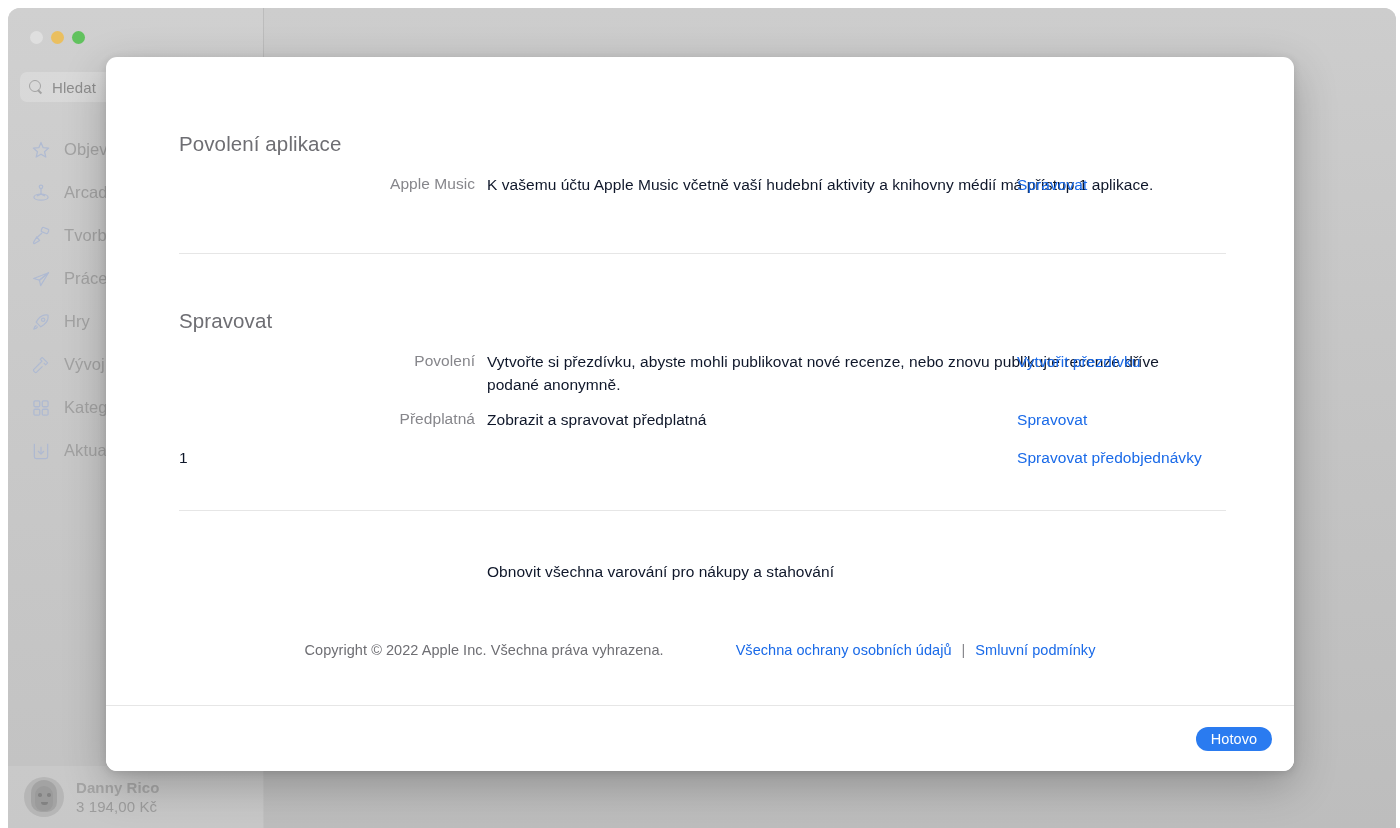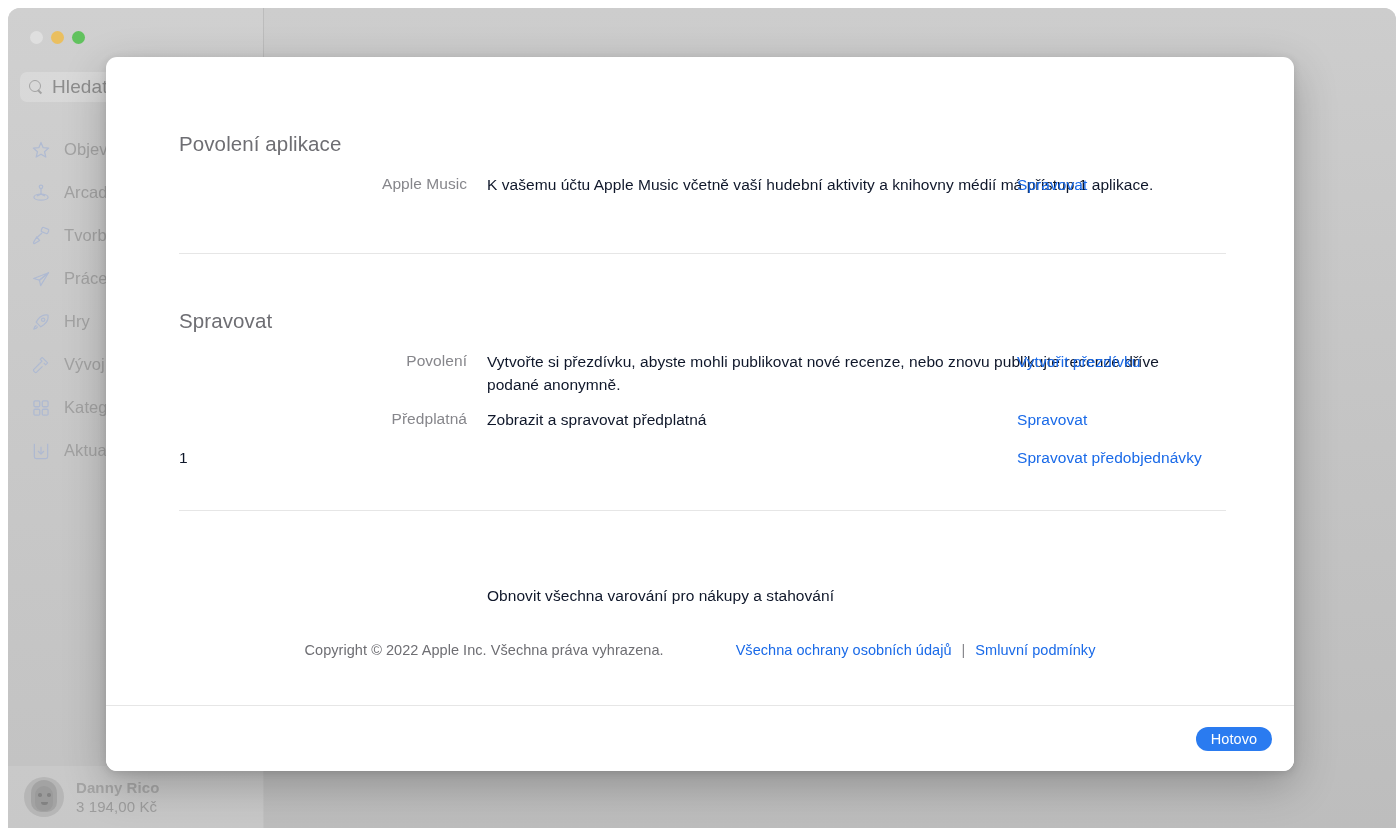--- a/index.html
+++ b/index.html
@@ -96,21 +96,21 @@
   .search-glyph::after {
     content: "";
     position: absolute;
     left: 9px; top: 9px;
     width: 5px; height: 1.6px;
     background: #787878;
     transform: rotate(45deg);
     transform-origin: left center;
   }
   .search-ph {
-    font-size: 19px;
+    font-size: 15px;
     color: #8d8d8d;
     letter-spacing: .1px;
   }
 
   
   .nav {
     position: absolute;
     left: 12px;
     top: 120px;
     width: 230px;
@@ -236,21 +236,21 @@
     position: absolute;
     left: 73px;
     width: 1047px;
     display: flex;
     align-items: flex-start;
   }
   .row-label {
     width: 308px;
     flex: none;
     text-align: right;
-    padding-right: 20px;
+    padding-right: 12px;
     font-size: 15.5px;
     color: #86868b;
     line-height: 21px;
     letter-spacing: .05px;
   }
   .row-value {
     flex: 1 1 auto;
     font-size: 15.5px;
     color: #0f172a;
     line-height: 23px;
@@ -264,21 +264,21 @@
     line-height: 23px;
     letter-spacing: .05px;
     white-space: nowrap;
     cursor: pointer;
   }
 
   #row-apple-music { top: 80px; }
   #row-nickname    { top: 257px; }
   #row-subs        { top: 315px; }
   #row-preorders   { top: 353px; }
-  #row-restore     { top: 491px; }
+  #row-restore     { top: 467px; }
 
   
   .action-col {
     position: absolute;
     left: 911px;
     width: 209px;
   }
 
   .divider {
     position: absolute;

